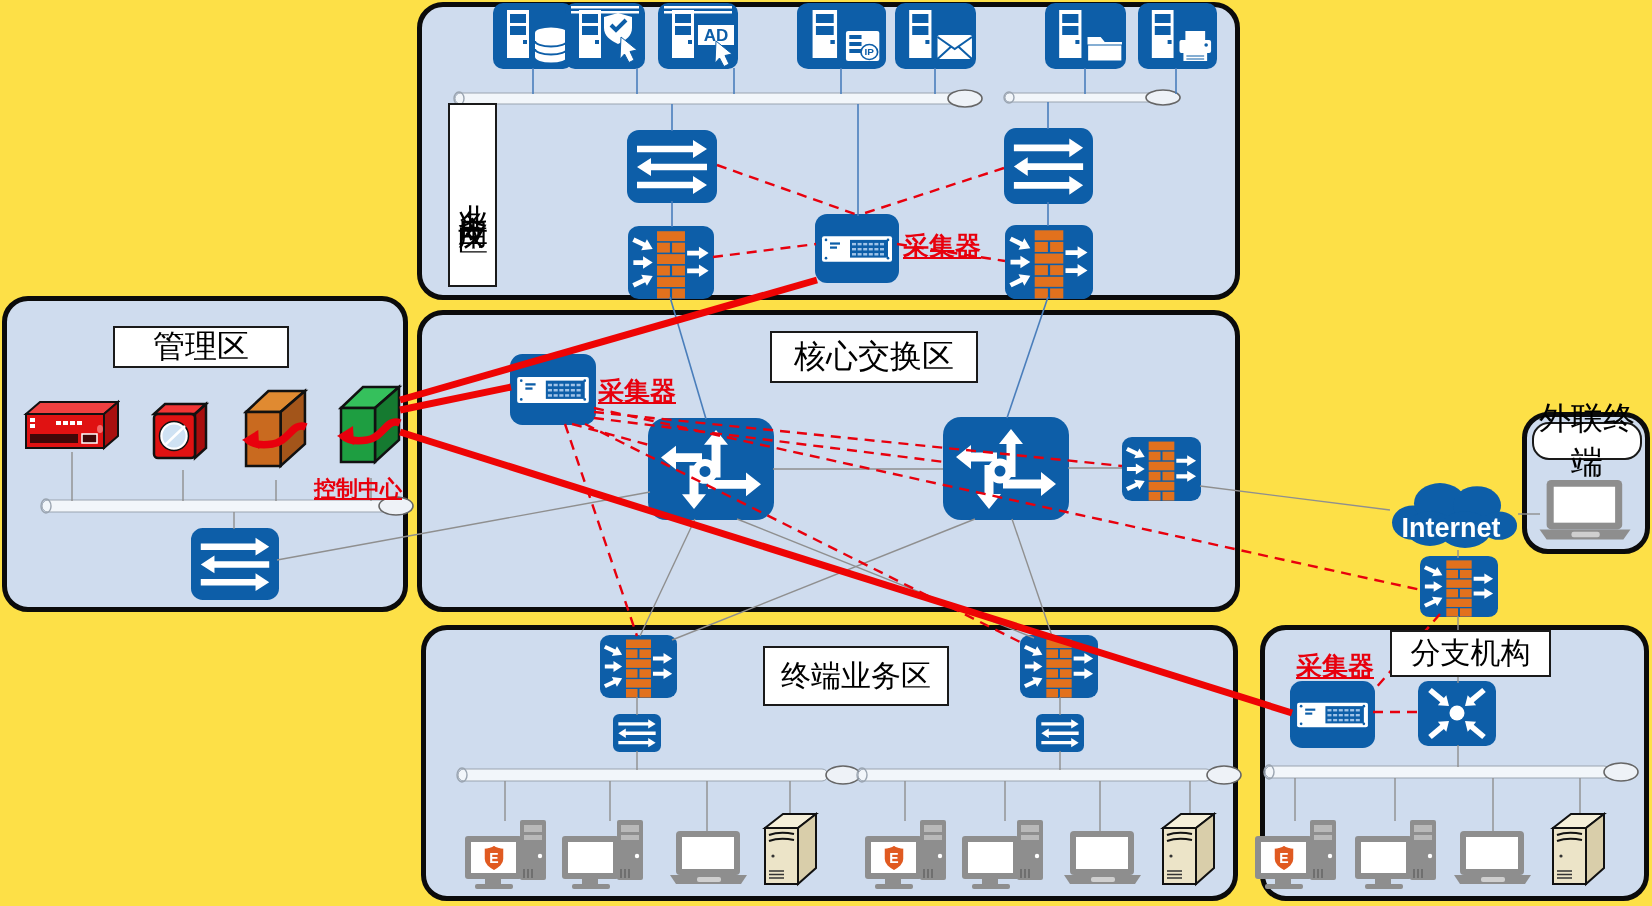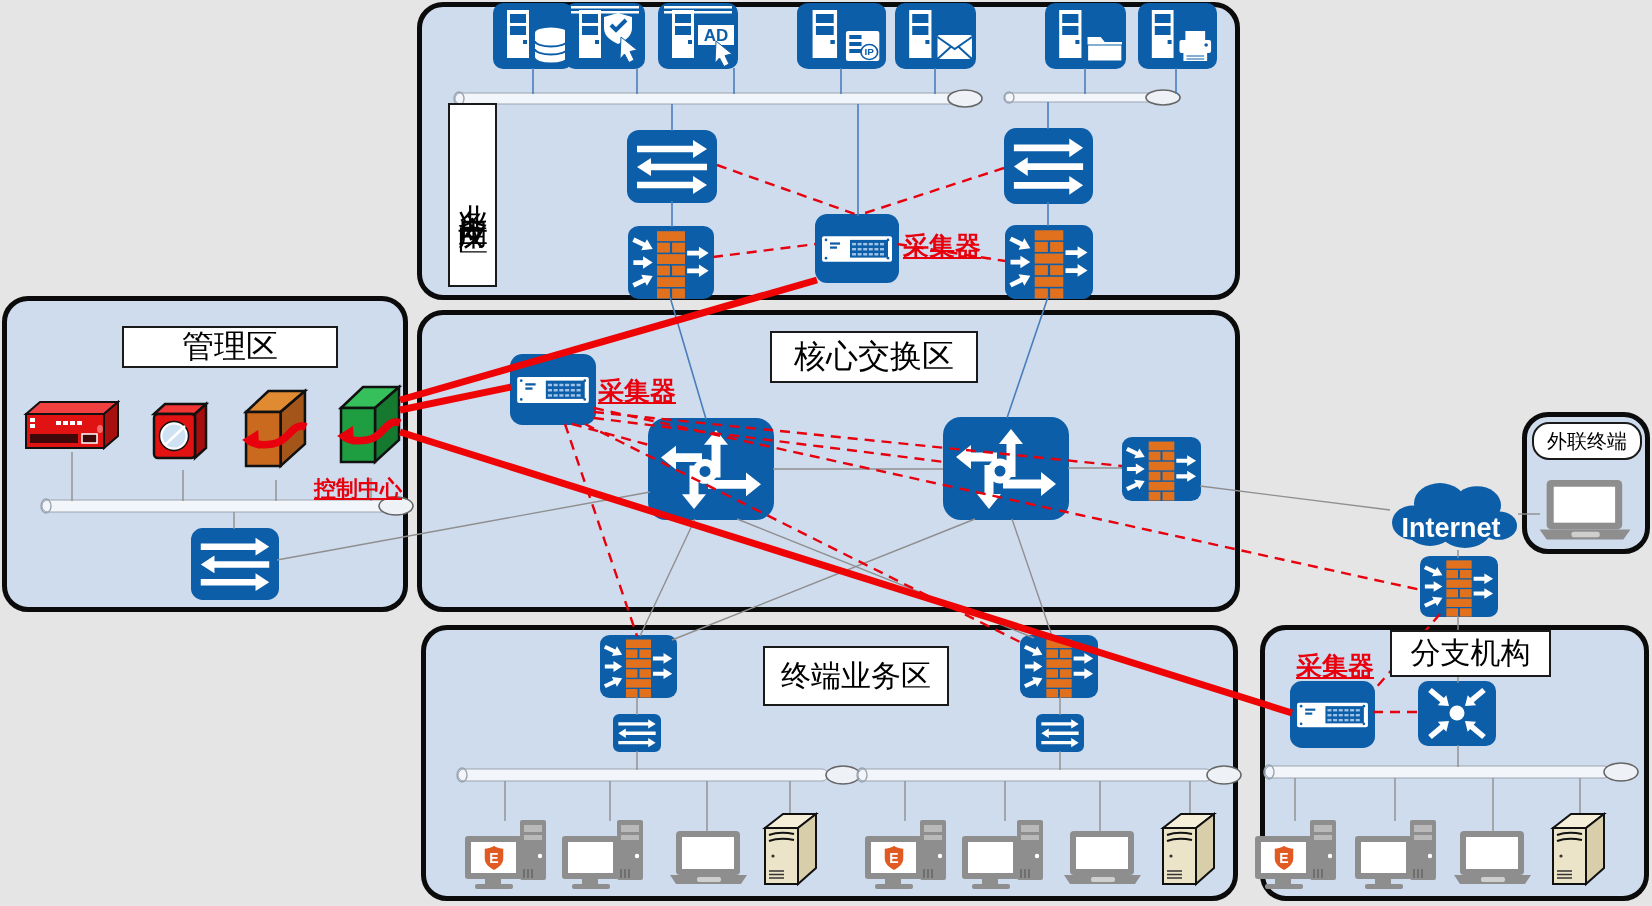--- a/index.html
+++ b/index.html
@@ -1,16 +1,16 @@
 <!DOCTYPE html>
 <html><head>
 <meta charset="utf-8">
 <style>
   html,body{margin:0;padding:0;background:#fff;}
-  #stage{position:relative;width:1652px;height:906px;background:#e5e5e5;overflow:hidden;
+  #stage{position:relative;width:1652px;height:906px;background:#fde047;overflow:hidden;
          font-family:"Liberation Sans",sans-serif;}
   .zone{position:absolute;background:#cfdcee;border:5px solid #0b0b0b;border-radius:26px;
         box-sizing:border-box;z-index:1;}
   .zone-label{position:absolute;background:#fff;border:2px solid #1a1a1a;display:flex;
         align-items:center;justify-content:center;color:#000;box-sizing:border-box;z-index:30;
         font-family:"Liberation Serif",serif;text-align:center;}
   .zone-label.vertical{writing-mode:vertical-rl;text-orientation:upright;letter-spacing:6px;}
   .red-label{position:absolute;color:#e8000d;font-weight:bold;z-index:32;white-space:nowrap;
         font-family:"Liberation Serif",serif;text-decoration:underline;}
   #links{position:absolute;left:0;top:0;z-index:20;pointer-events:none;}
@@ -597,23 +597,23 @@
       <line x1="585" y1="424" x2="1020" y2="642" stroke="#e8000d" stroke-width="2.4" stroke-dasharray="10 7"></line>
       <line x1="594" y1="408" x2="1421" y2="590" stroke="#e8000d" stroke-width="2.4" stroke-dasharray="10 7"></line>
       <line x1="1440" y1="614" x2="1375" y2="689" stroke="#e8000d" stroke-width="2.4" stroke-dasharray="10 7"></line>
       <line x1="1373" y1="712" x2="1419" y2="712" stroke="#e8000d" stroke-width="2.4" stroke-dasharray="10 7"></line>
       <line x1="400" y1="410" x2="511" y2="387" stroke="#ee0404" stroke-width="7"></line>
       <line x1="400" y1="400" x2="817" y2="280" stroke="#ee0404" stroke-width="7"></line>
       <line x1="400" y1="432" x2="1292" y2="713" stroke="#ee0404" stroke-width="7"></line>
     </svg>
   <div id="labels">
       <div class="zone-label vertical" style="left: 448px; top: 103px; width: 49px; height: 184px; font-size: 30px;">业务应用区</div>
-      <div class="zone-label" style="left: 122px; top: 326px; width: 216px; height: 42px; font-size: 32px;">管理区</div>
+      <div class="zone-label" style="left: 113px; top: 326px; width: 176px; height: 42px; font-size: 32px;">管理区</div>
       <div class="zone-label" style="left: 770px; top: 331px; width: 208px; height: 52px; font-size: 32px;">核心交换区</div>
       <div class="zone-label" style="left: 763px; top: 646px; width: 186px; height: 60px; font-size: 30px;">终端业务区</div>
       <div class="zone-label" style="left: 1390px; top: 630px; width: 161px; height: 47px; font-size: 30px;">分支机构</div>
-      <div class="zone-label" style="left: 1532px; top: 422px; width: 110px; height: 38px; font-size: 20px; border-radius: 17px;">外联终端</div>
+      <div class="zone-label" style="left: 1532px; top: 422px; width: 110px; height: 38px; font-size: 32px; border-radius: 17px;">外联终端</div>
       <div class="red-label" style="left: 903px; top: 229px; font-size: 26px;">采集器</div>
       <div class="red-label" style="left: 598px; top: 374px; font-size: 26px;">采集器</div>
       <div class="red-label" style="left: 1296px; top: 649px; font-size: 26px;">采集器</div>
       <div class="red-label" style="left: 314px; top: 474px; font-size: 22px;">控制中心</div>
     </div>
 </div>
 
 </body></html>

